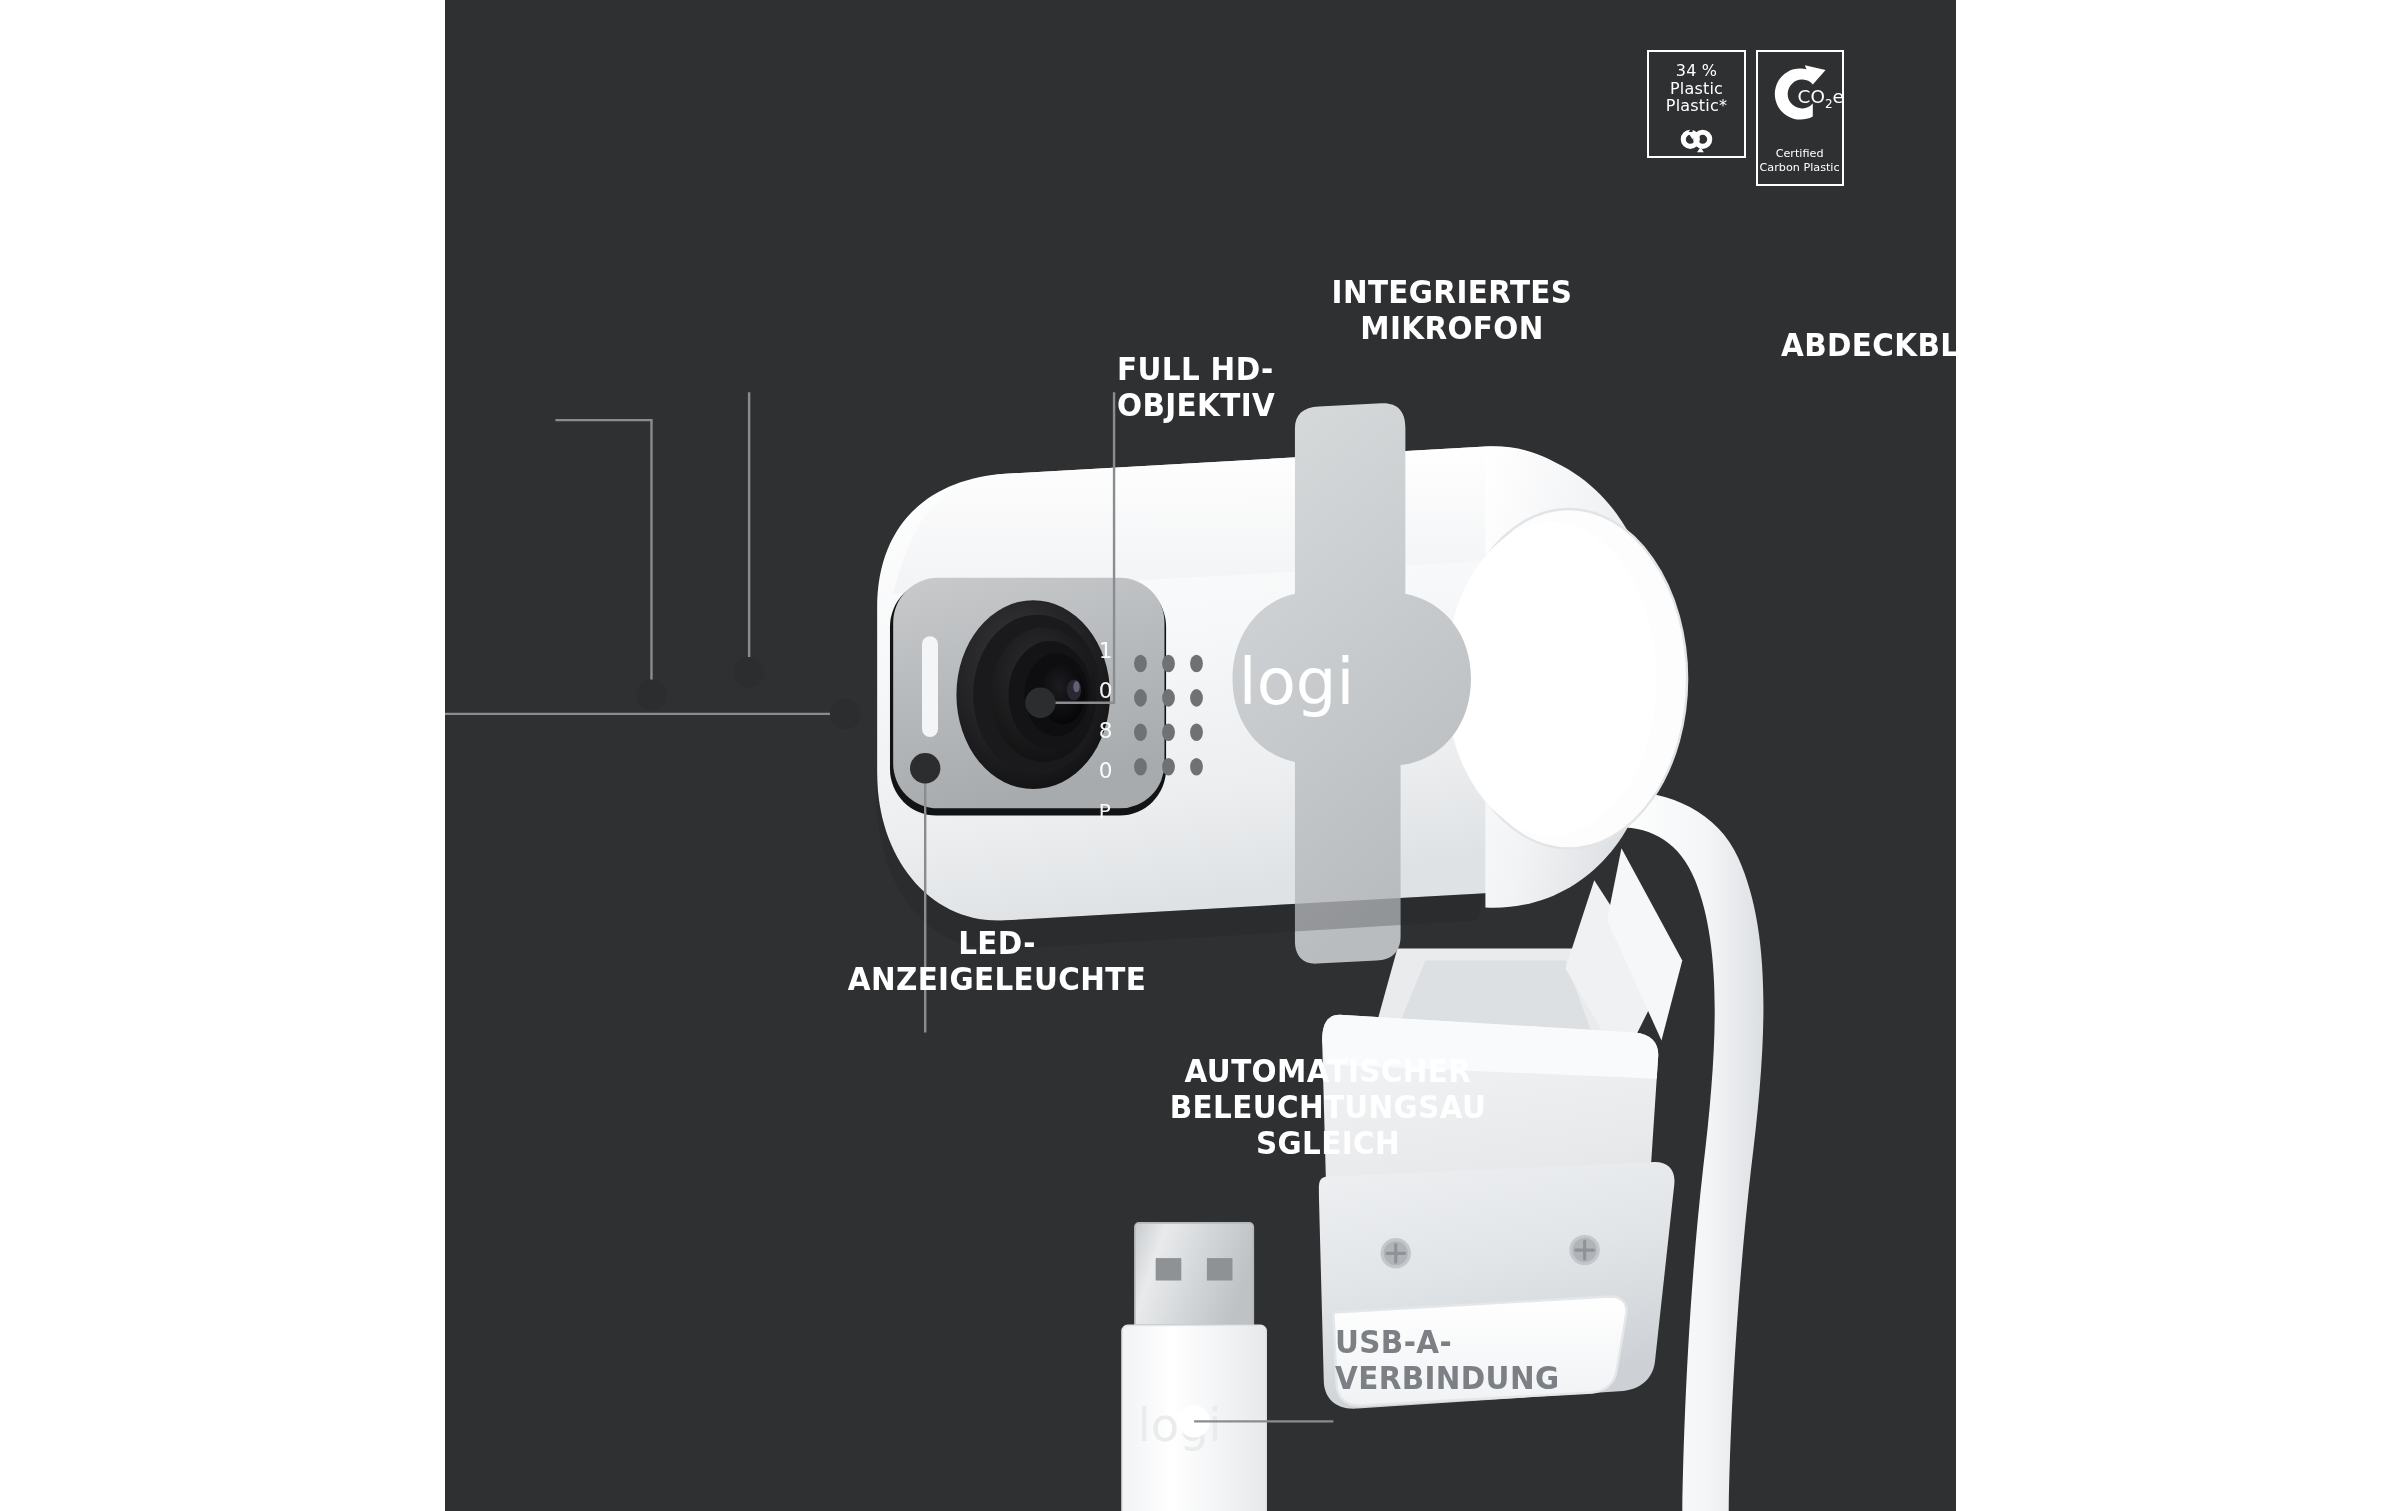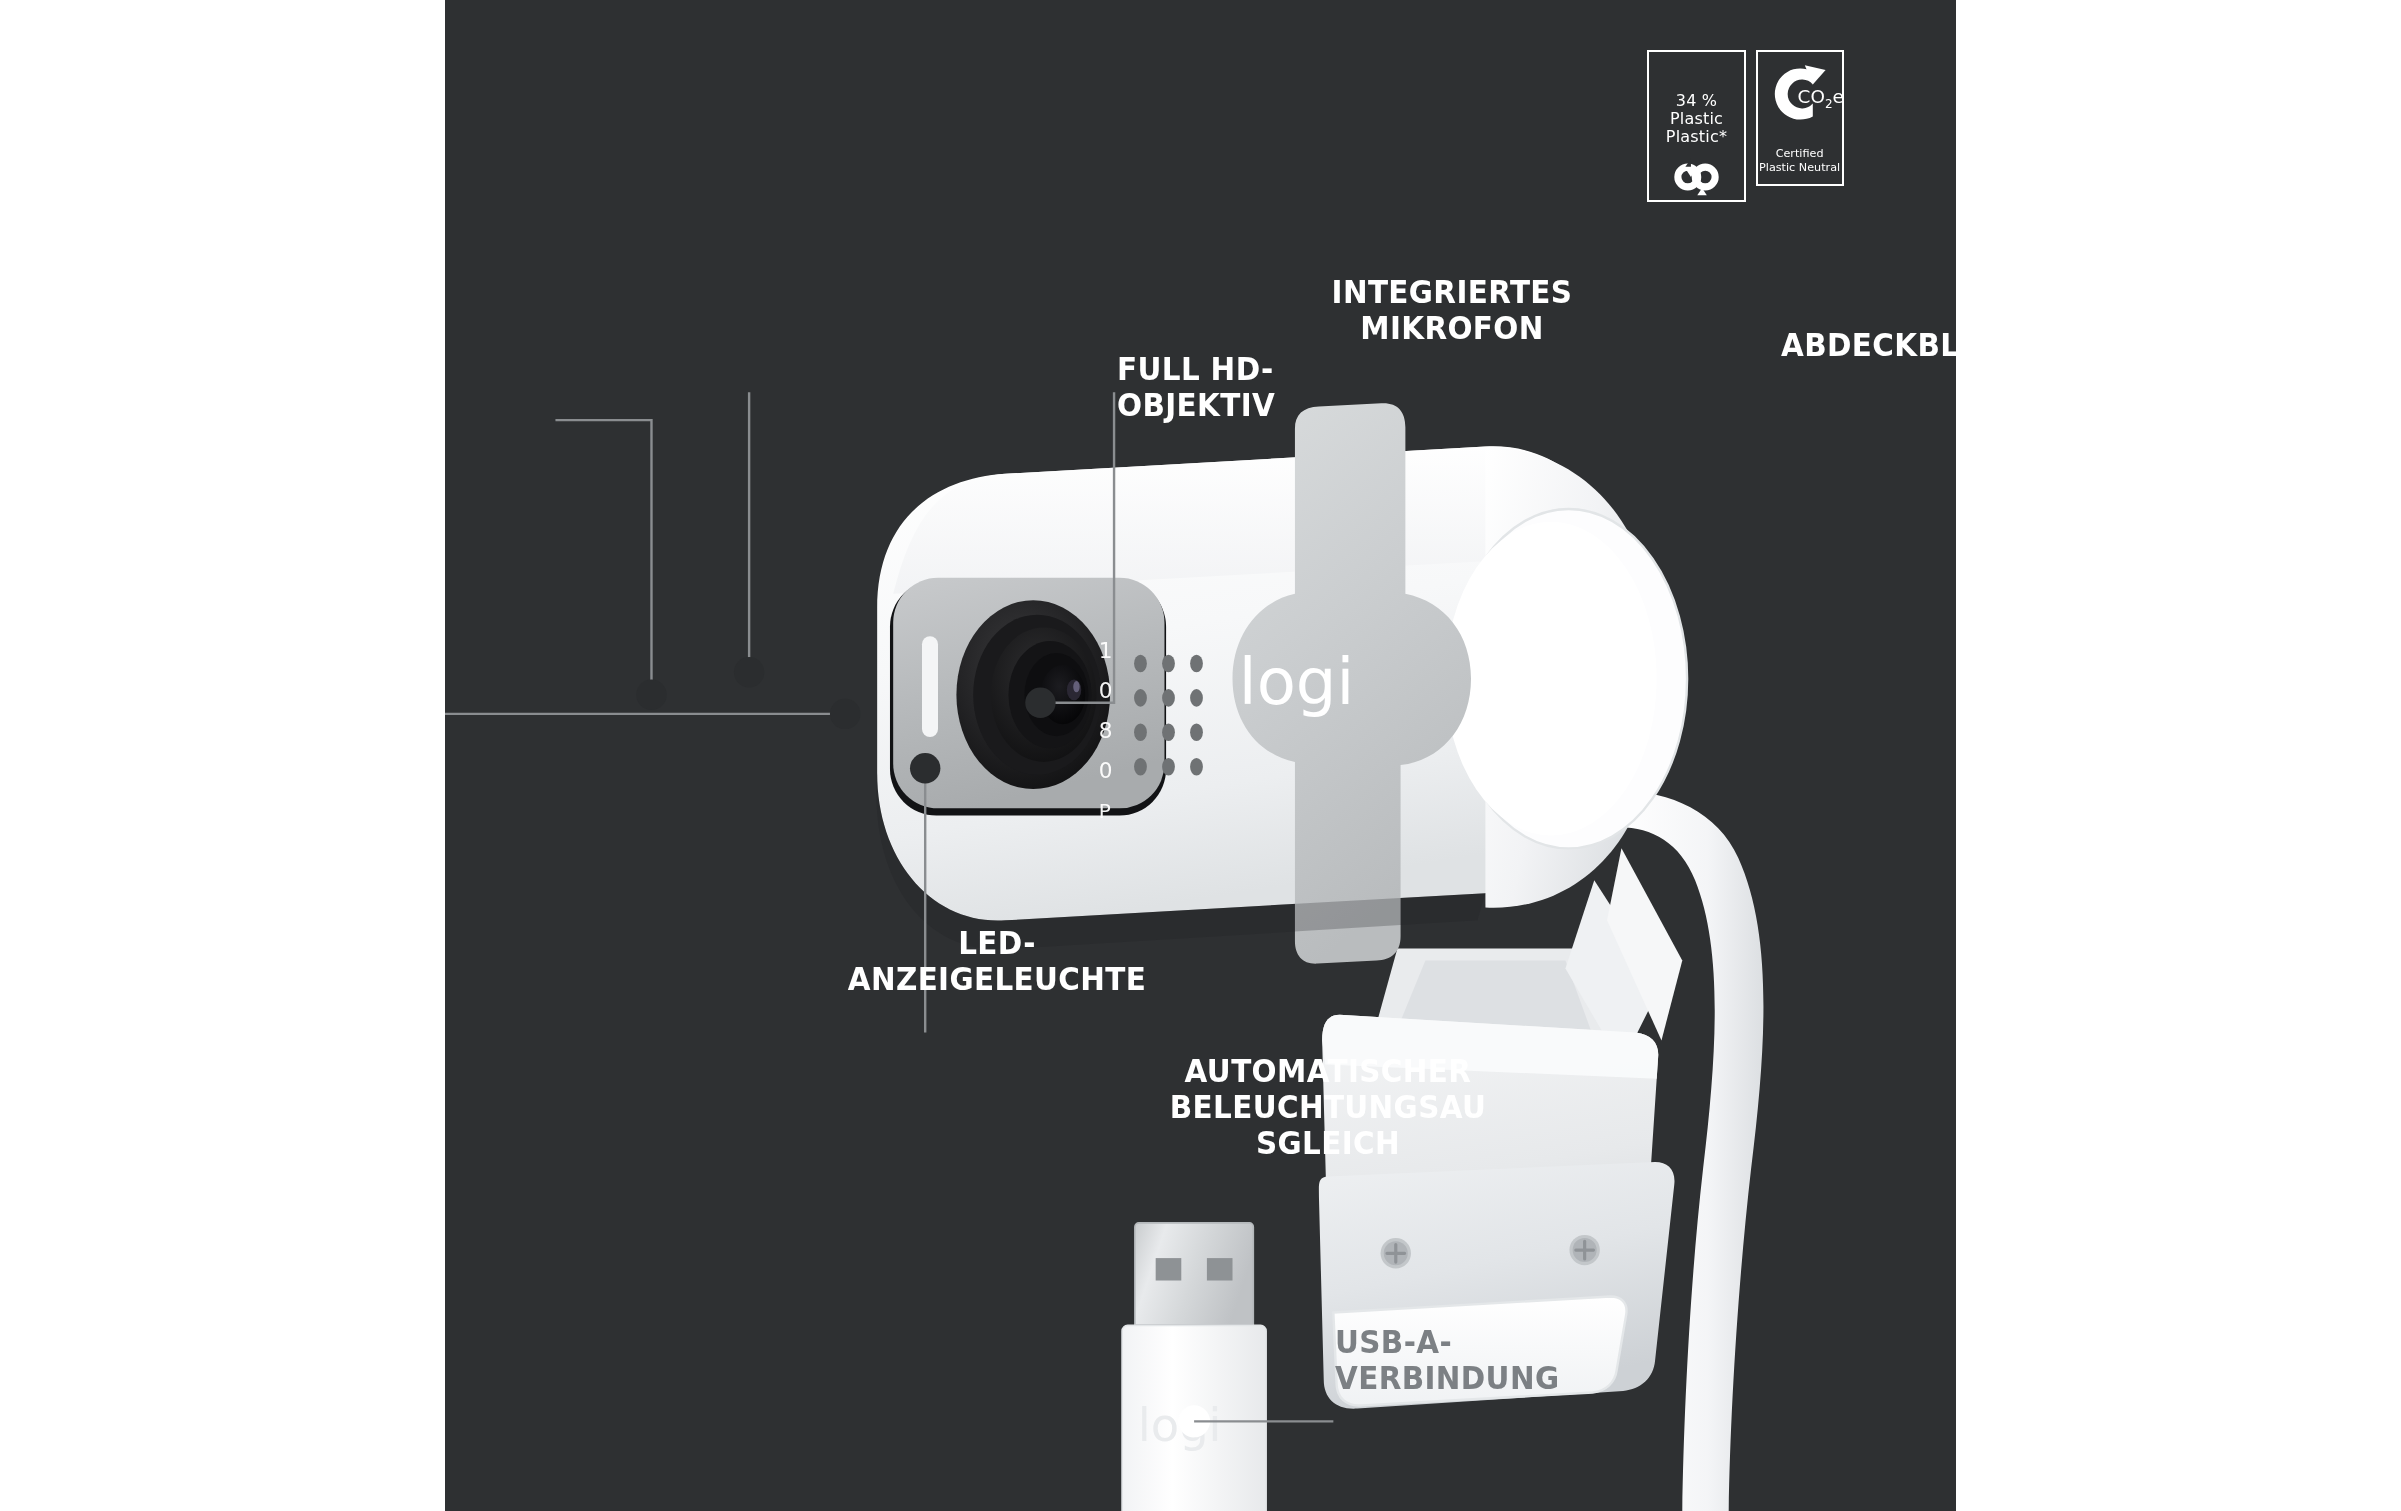--- a/index.html
+++ b/index.html
@@ -6,21 +6,21 @@
   body{width:2401px;height:1511px;overflow:hidden;font-family:"Liberation Sans",sans-serif;}
 
   .stage{position:relative;width:2401px;height:1511px;background:#ffffff;}
 
   
   .panel{position:absolute;left:445px;top:0;width:1511px;height:1511px;background:#2e3032;overflow:hidden;}
 
   
   .badges{position:absolute;left:1202px;top:50px;display:flex;gap:9.6px;align-items:stretch;}
   .badge{border:2.4px solid #ffffff;display:flex;flex-direction:column;align-items:center;}
-  .badge-recycled{width:99px;height:152px;justify-content:flex-end;padding-top:9.6px;box-sizing:border-box;}
+  .badge-recycled{width:99px;height:108px;justify-content:flex-end;padding-top:9.6px;box-sizing:border-box;}
   .badge-recycled .btxt{color:#fff;font-size:16px;line-height:1.12;text-align:center;font-family:"DejaVu Sans",sans-serif;letter-spacing:0.2px;}
   .recycle-mark{margin-top:8px;width:59px;height:46px;}
 
   .badge-carbon{width:88px;height:136px;box-sizing:border-box;display:flex;flex-direction:column;}
   .carbon-top{flex:1;position:relative;display:flex;align-items:center;justify-content:center;}
   .carbon-c{position:relative;width:74px;height:80px;}
   .co2e{position:absolute;left:35px;top:32px;color:#fff;font-size:18.4px;font-family:"DejaVu Sans",sans-serif;white-space:nowrap;}
   .co2e sub{font-size:12px;}
   .carbon-div{height:2.4px;background:#fff;}
   .carbon-bot{height:46px;display:flex;align-items:center;justify-content:center;}
@@ -313,21 +313,21 @@
             </svg>
             <div class="co2e">
               <span>CO</span><sub>2</sub><span>e</span>
             </div>
           </div>
         </div>
         <div class="carbon-div"></div>
         <div class="carbon-bot">
           <div class="btxt">
             <div>Certified</div>
-            <div>Plastic Neutral</div>
+            <div>Carbon Plastic</div>
           </div>
         </div>
       </div>
 
     </div>
 
   </div>
 </div>
 
 

